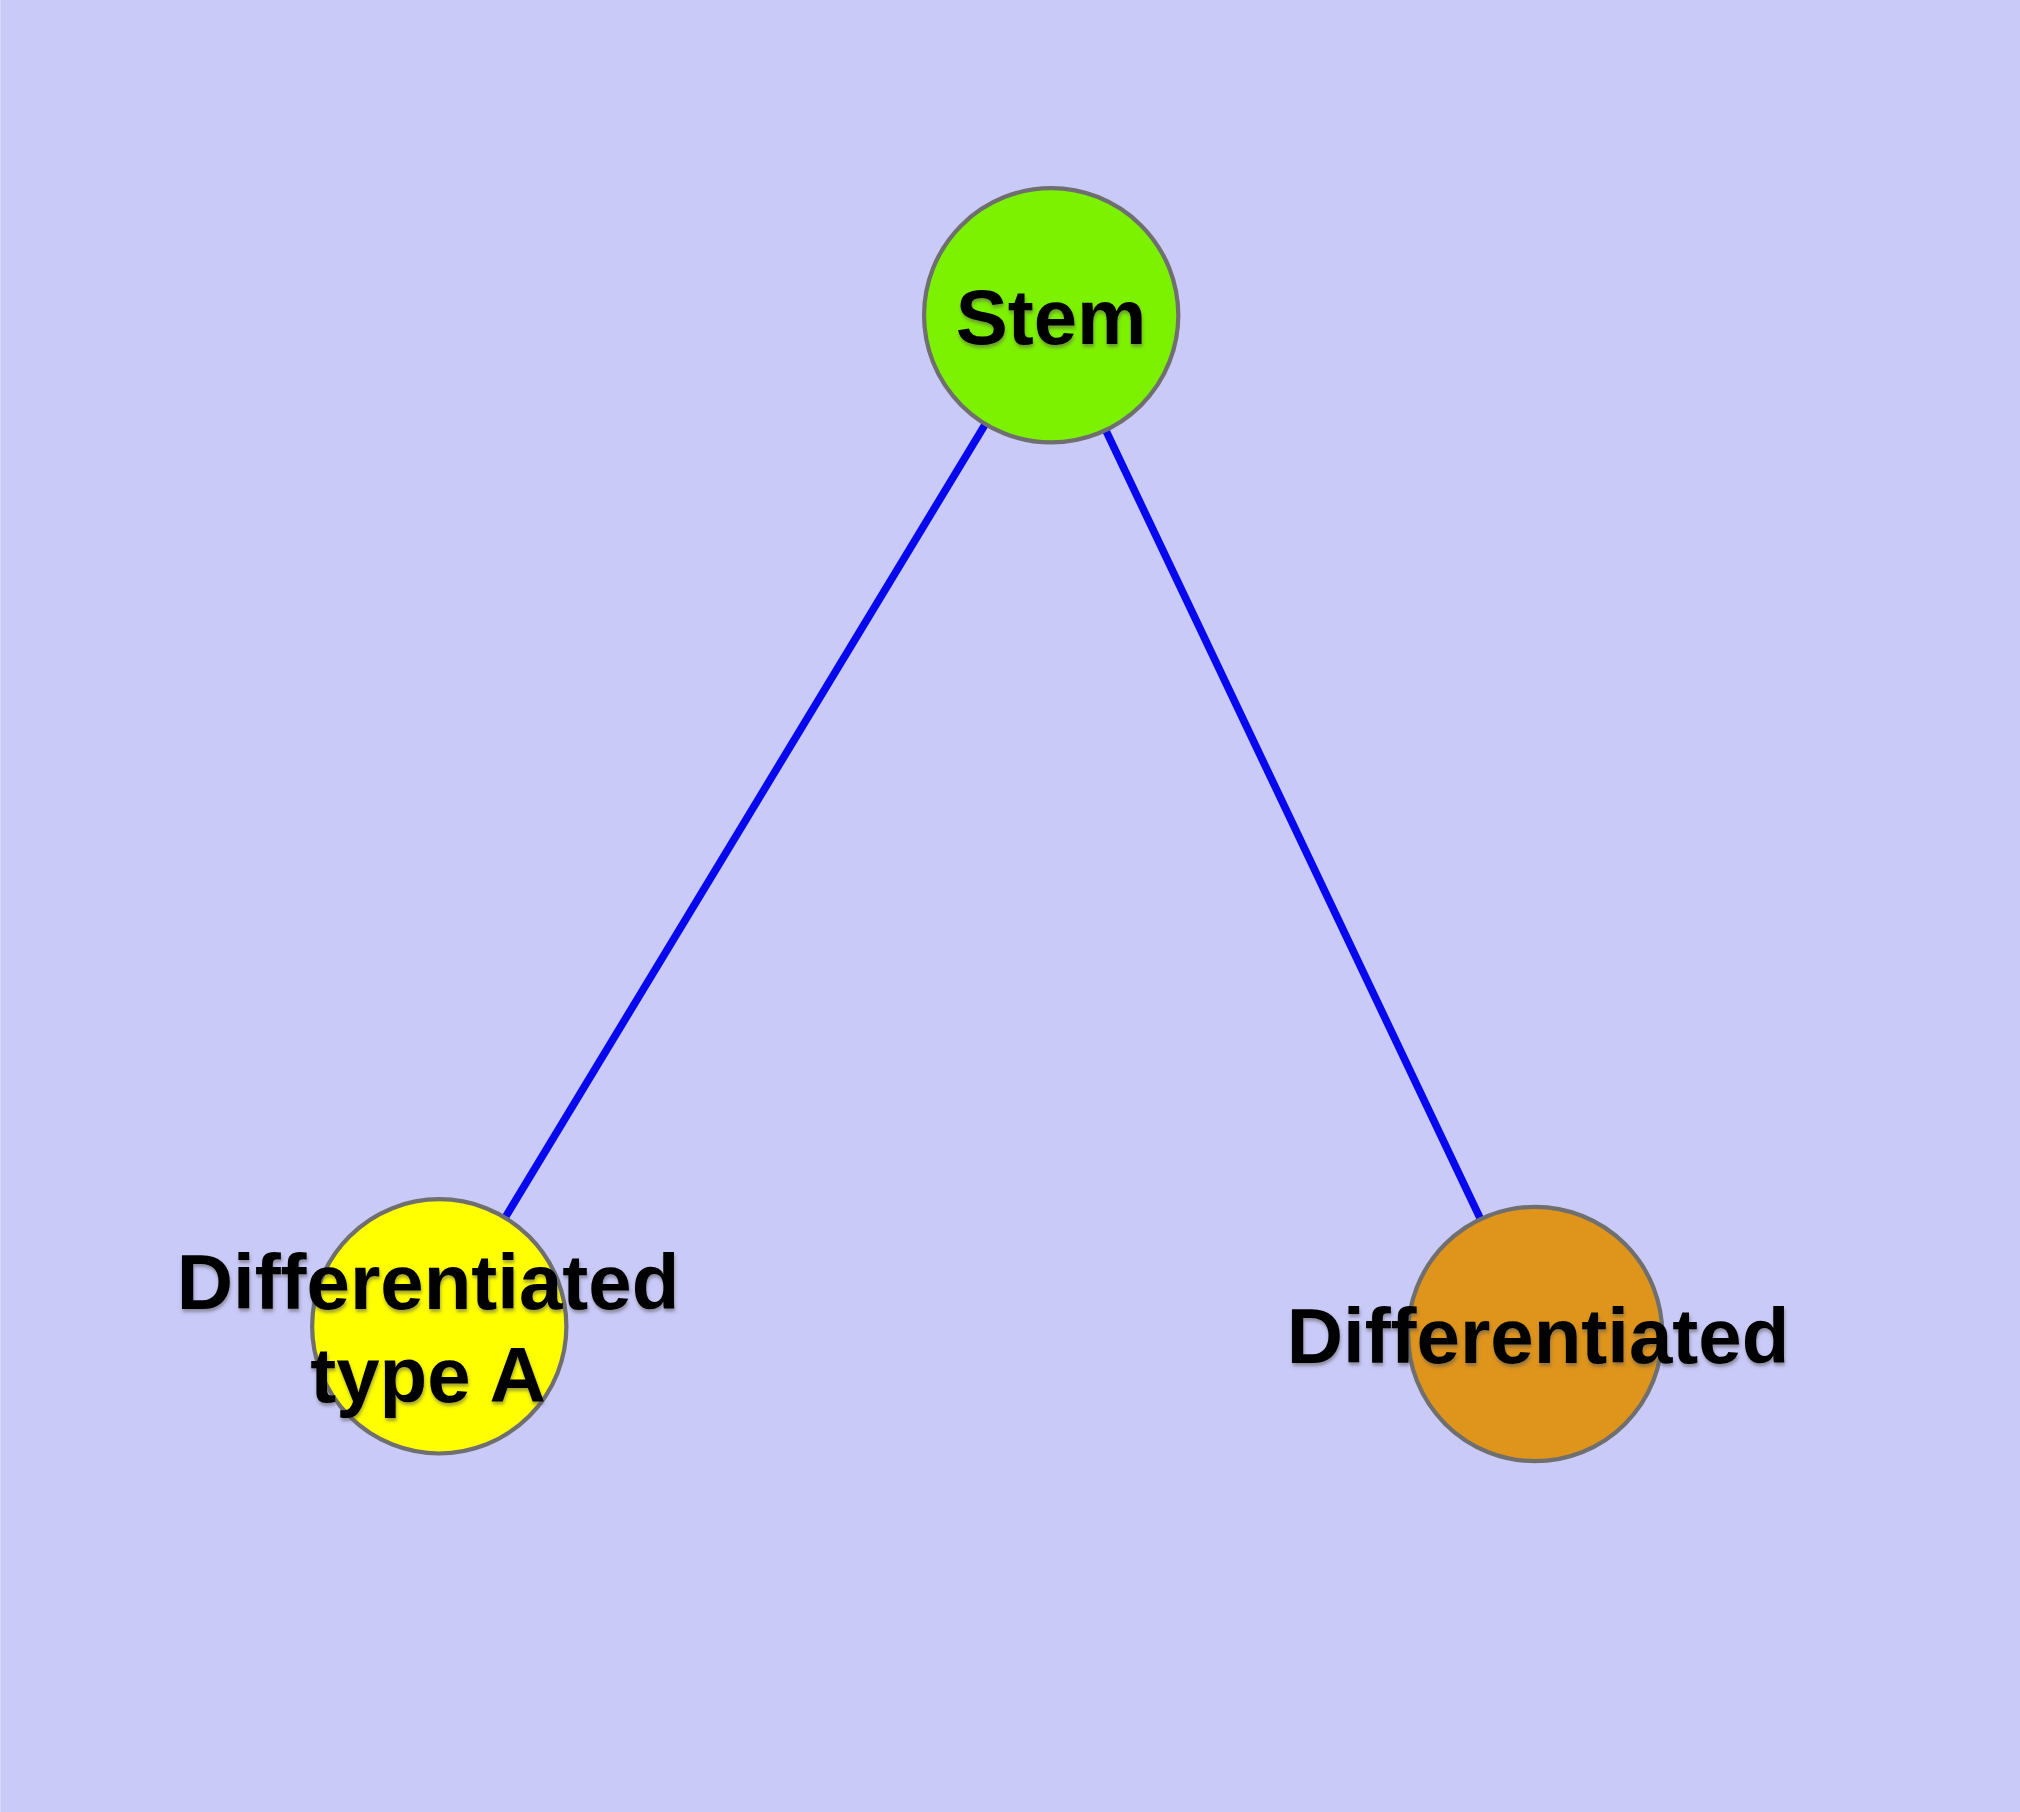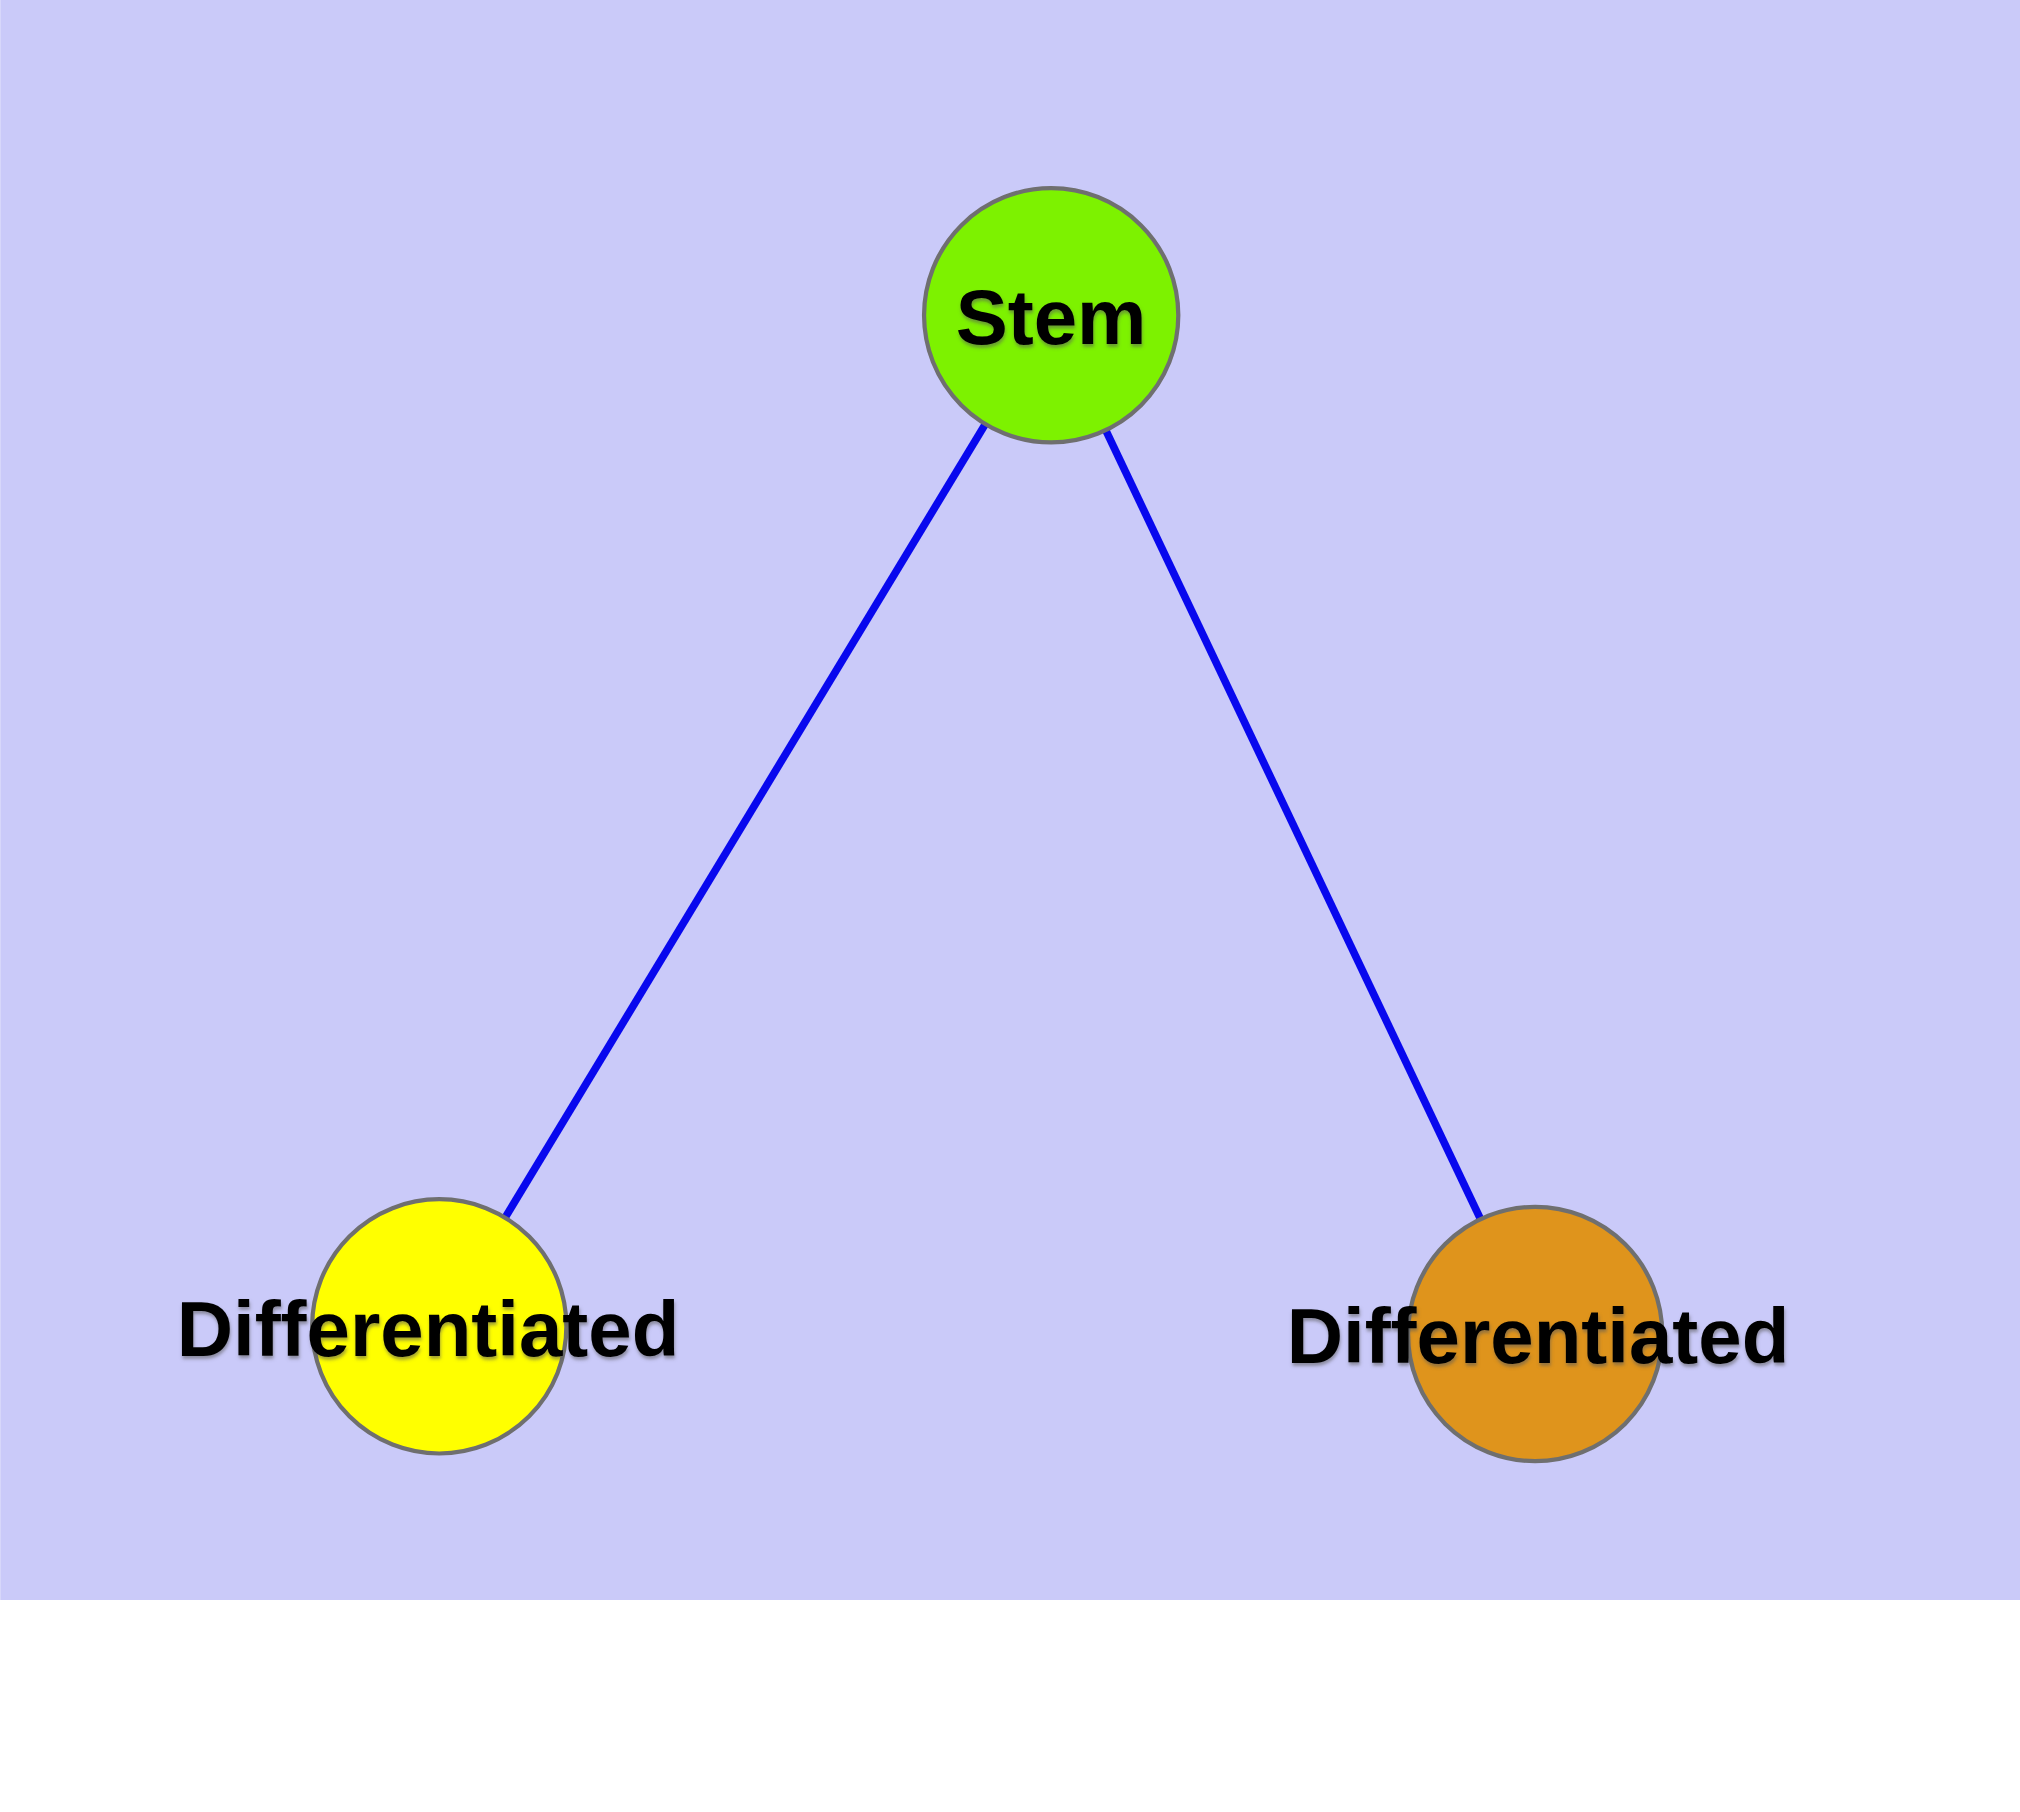--- a/index.html
+++ b/index.html
@@ -3,21 +3,21 @@
 <meta charset="utf-8">
 <style>
   html, body {
     margin: 0;
     padding: 0;
     font-family: "Liberation Sans", sans-serif;
   }
   #stage {
     position: relative;
     width: 2021px;
-    height: 1600px;
+    height: 1812px;
     overflow: hidden;
   }
   #graph-svg {
     position: absolute;
     left: 0;
     top: 0;
     display: block;
   }
   .edge-line {
     stroke-width: 9px;
@@ -59,20 +59,21 @@
 
     <circle class="node-circle" cx="518" cy="1565" r="150" fill="#ffff00"></circle>
 
     <circle class="node-circle" cx="1811" cy="1574" r="150" fill="#df941c"></circle>
   </svg>
 
   <div class="node-label label-stem">Stem</div>
 
   <div class="node-label label-type-a">
     <div>Differentiated</div>
+    <div>type A</div>
   </div>
 
   <div class="node-label label-type-b">
     <div>Differentiated</div>
   </div>
 
 </div>
 
 
 </body></html>

